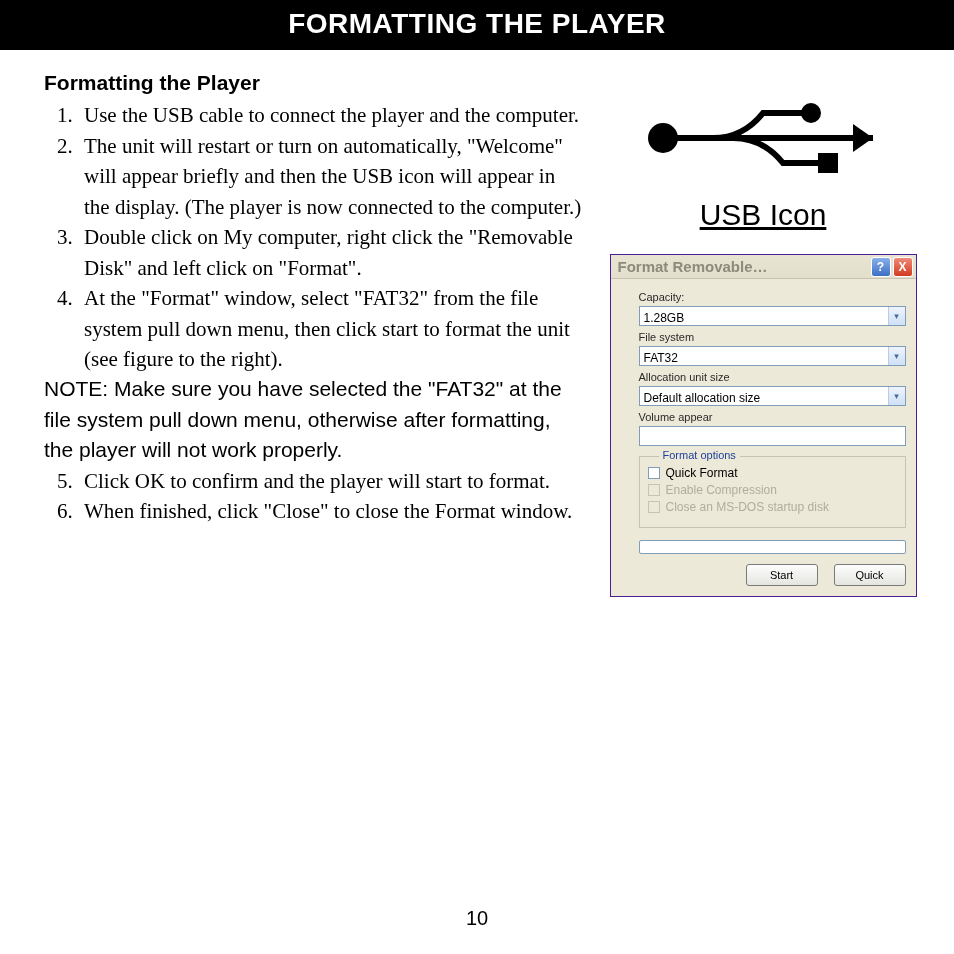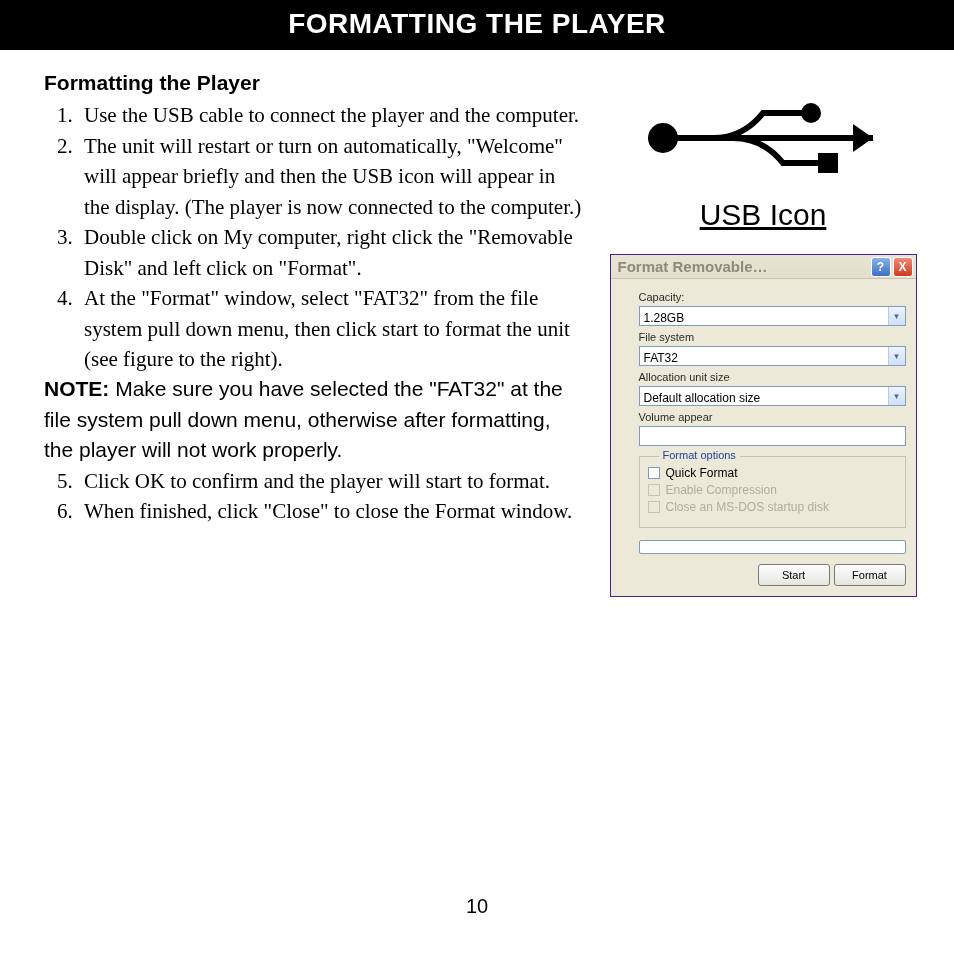--- a/index.html
+++ b/index.html
@@ -40,21 +40,21 @@
     padding-left: 28px;
   }
   ol.steps li {
     padding-left: 6px;
     margin-bottom: 0;
     font-family: Liberation Serif, serif;
   }
   .note {
     margin-left: 0;
   }
-  .note b { font-weight: bold; }
+  .note b { font-weight: normal; }
   .right-col {
     width: 322px;
     margin-left: 18px;
     display: flex;
     flex-direction: column;
     align-items: center;
   }
   .usb-fig {
     width: 280px;
     text-align: center;
@@ -176,38 +176,38 @@
   .progress {
     border: 1px solid #7f9db9;
     background: #fff;
     height: 14px;
     margin-top: 12px;
     border-radius: 2px;
   }
   .btn-row {
     display: flex;
     justify-content: flex-end;
-    gap: 4px;
+    gap: 16px;
     margin-top: 10px;
   }
   .btn {
     min-width: 72px;
     height: 22px;
     border: 1px solid #7a7a7a;
     border-radius: 3px;
     background: linear-gradient(#fdfdfd,#e5e5e0);
     font-size: 11px;
     display: flex;
     align-items: center;
     justify-content: center;
     padding: 0 8px;
   }
   .page-num {
     position: absolute;
-    bottom: 36px;
+    bottom: 24px;
     width: 100%;
     text-align: center;
     font-size: 20px;
     margin-top: 31px;
   }
 </style>
 </head>
 <body>
 
 <div class="title-bar">FORMATTING THE PLAYER</div>
@@ -286,20 +286,20 @@
           <div class="chk-row disabled">
             <span class="chk disabled"></span>
             <span>Close an MS-DOS startup disk</span>
           </div>
         </div>
 
         <div class="progress"></div>
 
         <div class="btn-row">
           <div class="btn">Start</div>
-          <div class="btn">Format</div>
+          <div class="btn">Quick</div>
         </div>
       </div>
     </div>
   </div>
 </div>
 
 <div class="page-num">10</div>
 
 </body></html>

